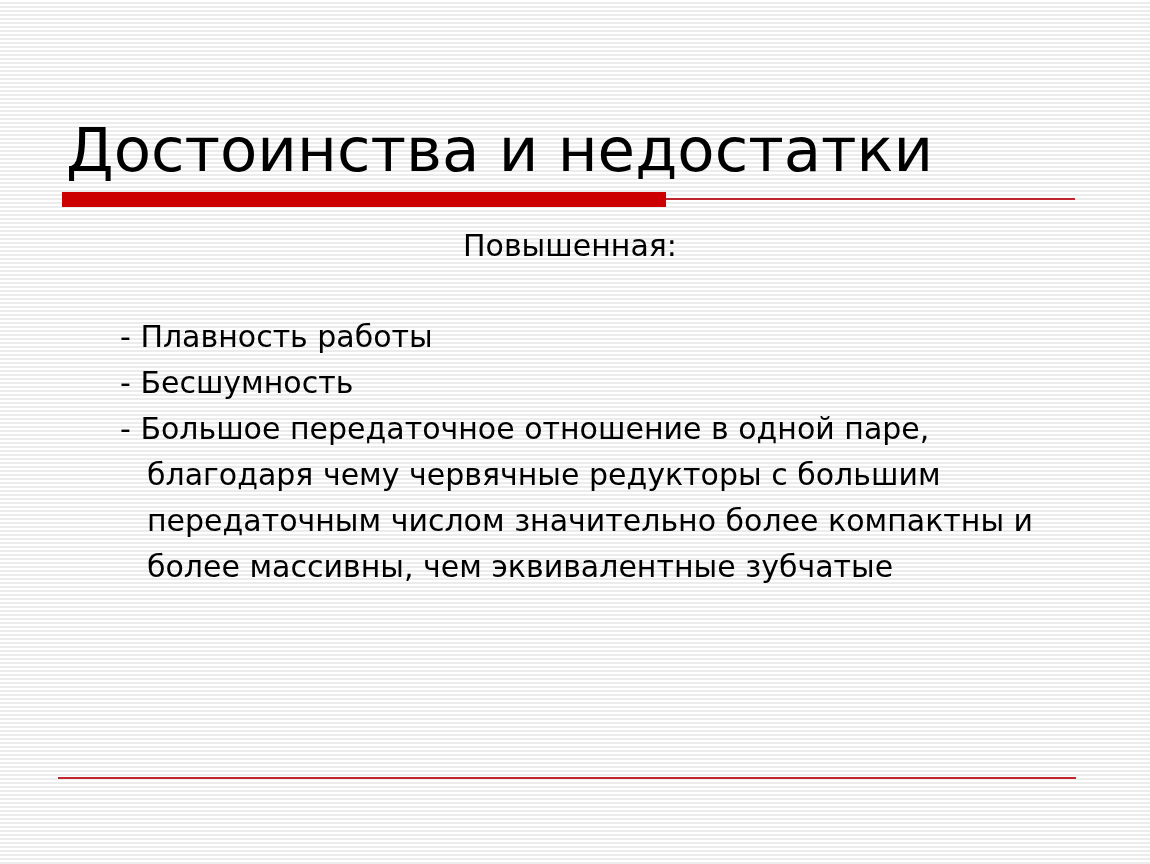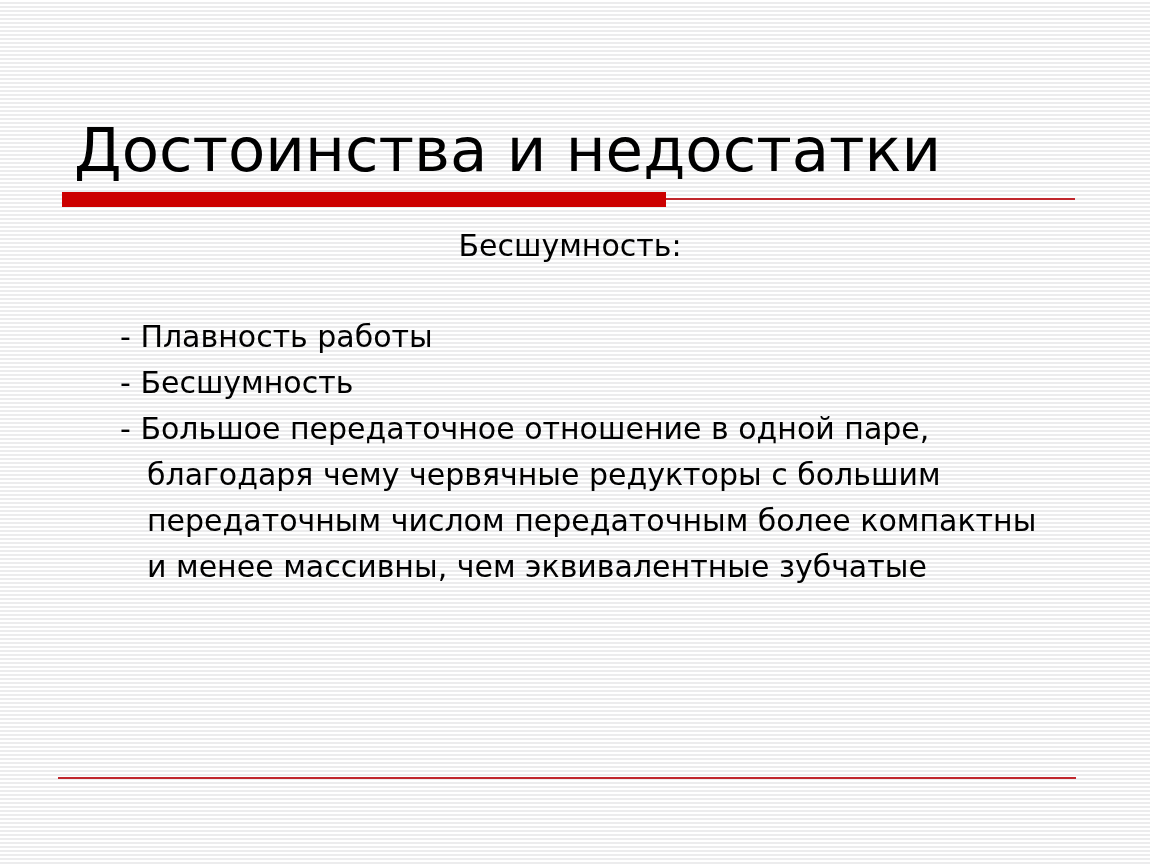--- a/index.html
+++ b/index.html
@@ -29,21 +29,21 @@
       #ffffff 2px,
       #ececed 2px,
       #ececed 4px
     );
     overflow: hidden;
   }
 
   
   .title-block {
     position: absolute;
-    left: 74px;
+    left: 66px;
     top: 112px;
     width: 1010px;
     height: 87px;
   }
 
   .slide-title {
     margin: 0;
     font-size: 61px;
     font-weight: 400;
     line-height: 76px;
@@ -130,24 +130,24 @@
 <div class="slide">
 
   <div class="title-block">
     <h1 class="slide-title">Достоинства и недостатки</h1>
   </div>
 
   <div class="title-rule-thin"></div>
   <div class="title-rule-thick"></div>
 
   <div class="subtitle-wrap">
-    <p class="subtitle">Бесшумность:</p>
+    <p class="subtitle">Повышенная:</p>
   </div>
 
   <ul class="bullet-list">
     <li class="bullet-item"><span class="dash">-</span> <span>Плавность работы</span></li>
     <li class="bullet-item"><span class="dash">-</span> <span>Бесшумность</span></li>
-    <li class="bullet-item"><span class="dash">-</span> <span>Большое передаточное отношение в одной паре, благодаря чему червячные редукторы с большим передаточным числом передаточным более компактны и менее массивны, чем эквивалентные зубчатые</span></li>
+    <li class="bullet-item"><span class="dash">-</span> <span>Большое передаточное отношение в одной паре, благодаря чему червячные редукторы с большим передаточным числом значительно более компактны и более массивны, чем эквивалентные зубчатые</span></li>
   </ul>
 
   <div class="footer-rule"></div>
 
 </div>
 
 </body></html>

